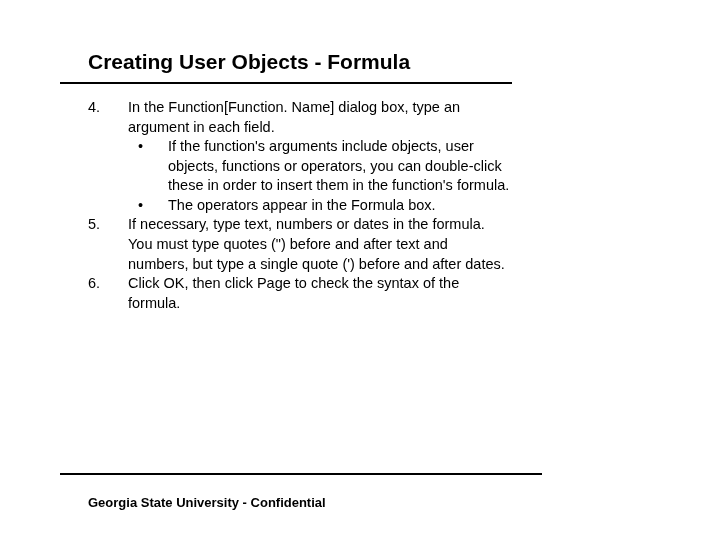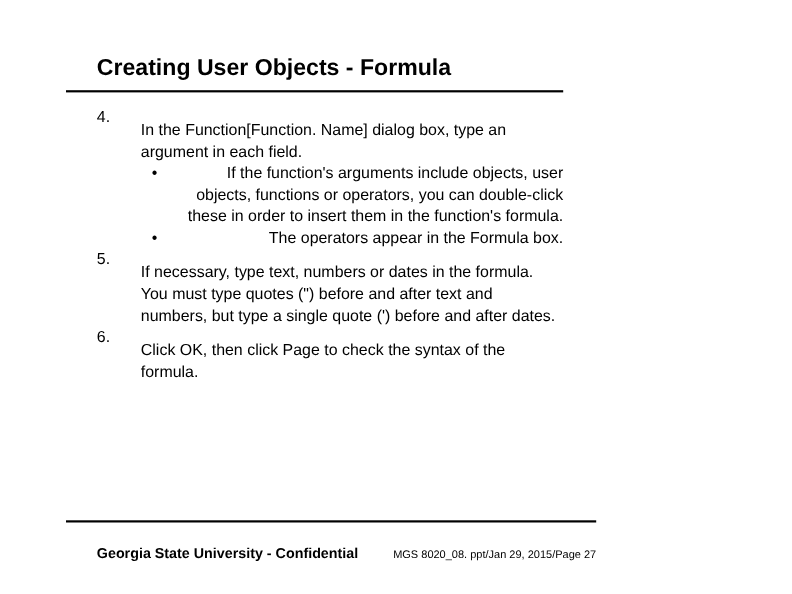--- a/index.html
+++ b/index.html
@@ -27,49 +27,47 @@
   .step {
     display: flex;
     align-items: flex-start;
   }
   .step-num {
     width: 40px;
     flex: 0 0 40px;
   }
   .step-body {
     flex: 1;
-    margin-top: 12px;
   }
   .sub {
     display: flex;
     align-items: flex-start;
   }
   .bullet {
     width: 40px;
     flex: 0 0 40px;
     padding-left: 10px;
   }
   .sub-text {
     flex: 1;
-    text-align: right;
   }
   .footer {
     position: absolute;
     left: 60px;
     right: 30px;
     bottom: 30px;
   }
   .footer-rule {
     border-top: 2px solid #000;
     margin-bottom: 6px;
   }
   .footer-row {
     display: flex;
     justify-content: space-between;
-    align-items: flex-end;
+    align-items: flex-start;
     padding-left: 28px;
     margin-top: 20px;
   }
   .footer-left {
     font-size: 13px;
     font-weight: bold;
   }
   .footer-right {
     font-size: 10px;
   }
@@ -113,17 +111,16 @@
         <div>Click OK, then click Page to check the syntax of the formula.</div>
       </div>
     </div>
 
   </div>
 
   <div class="footer">
     <div class="footer-rule"></div>
     <div class="footer-row">
       <div class="footer-left">Georgia State University - Confidential</div>
-      <div class="footer-right">MGS 8020_08. ppt/Jan 29, 2015/Page 27</div>
     </div>
   </div>
 
 </div>
 
 </body></html>

